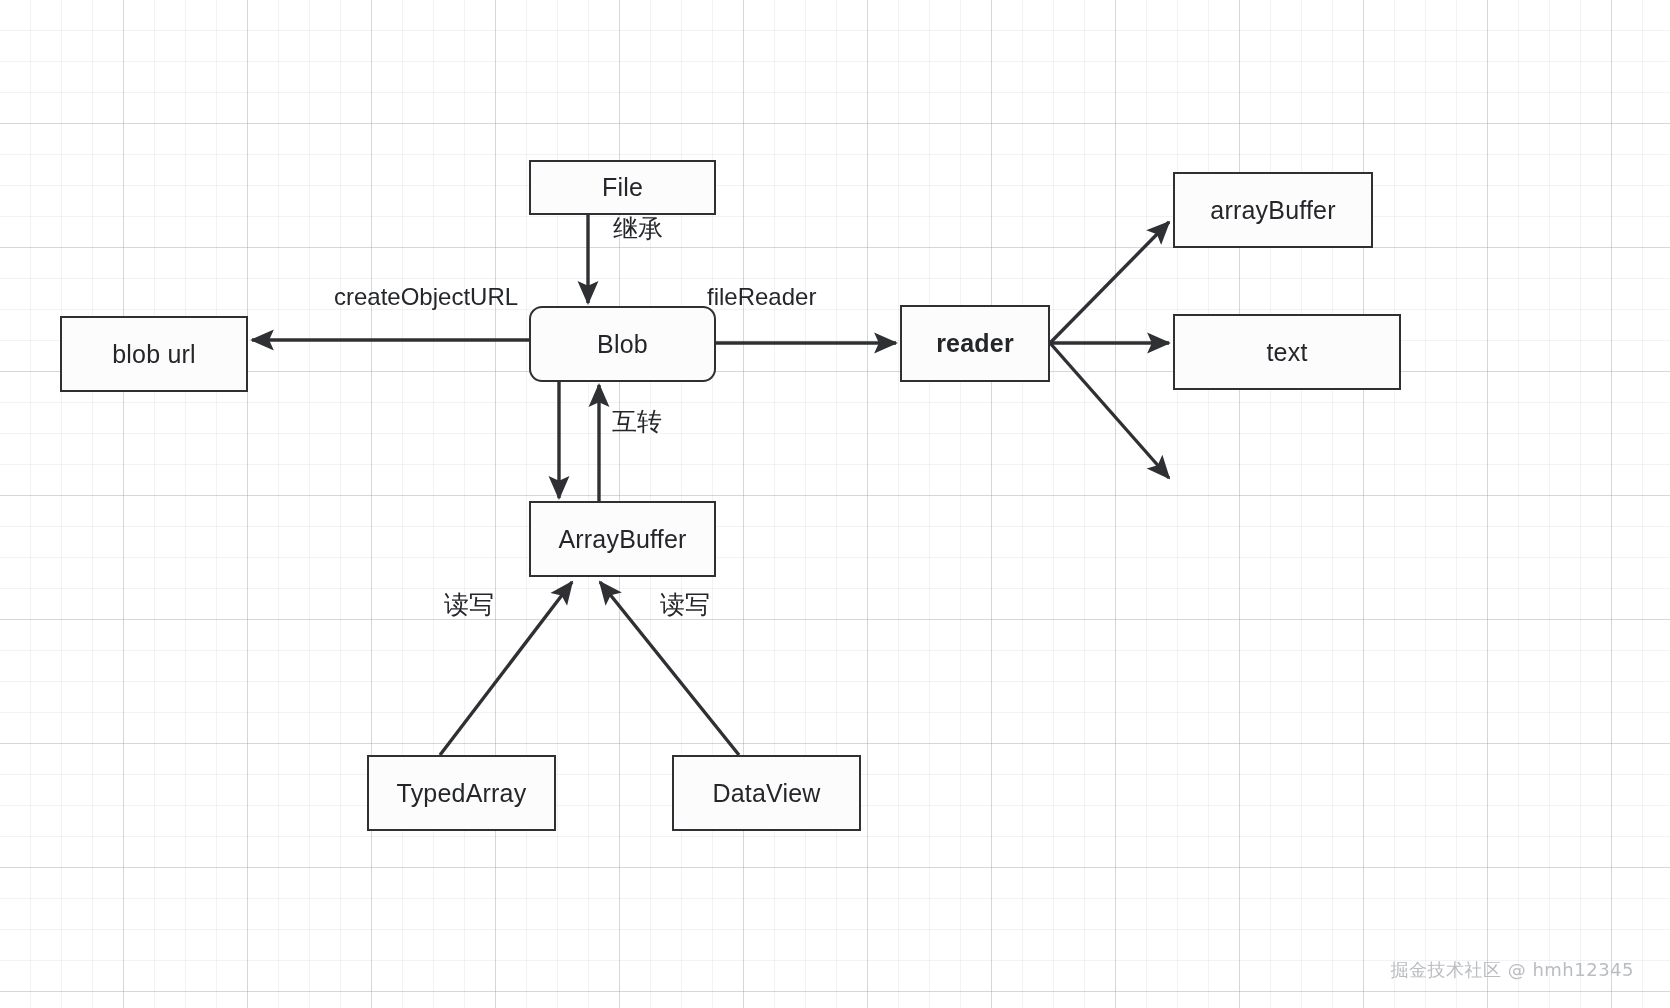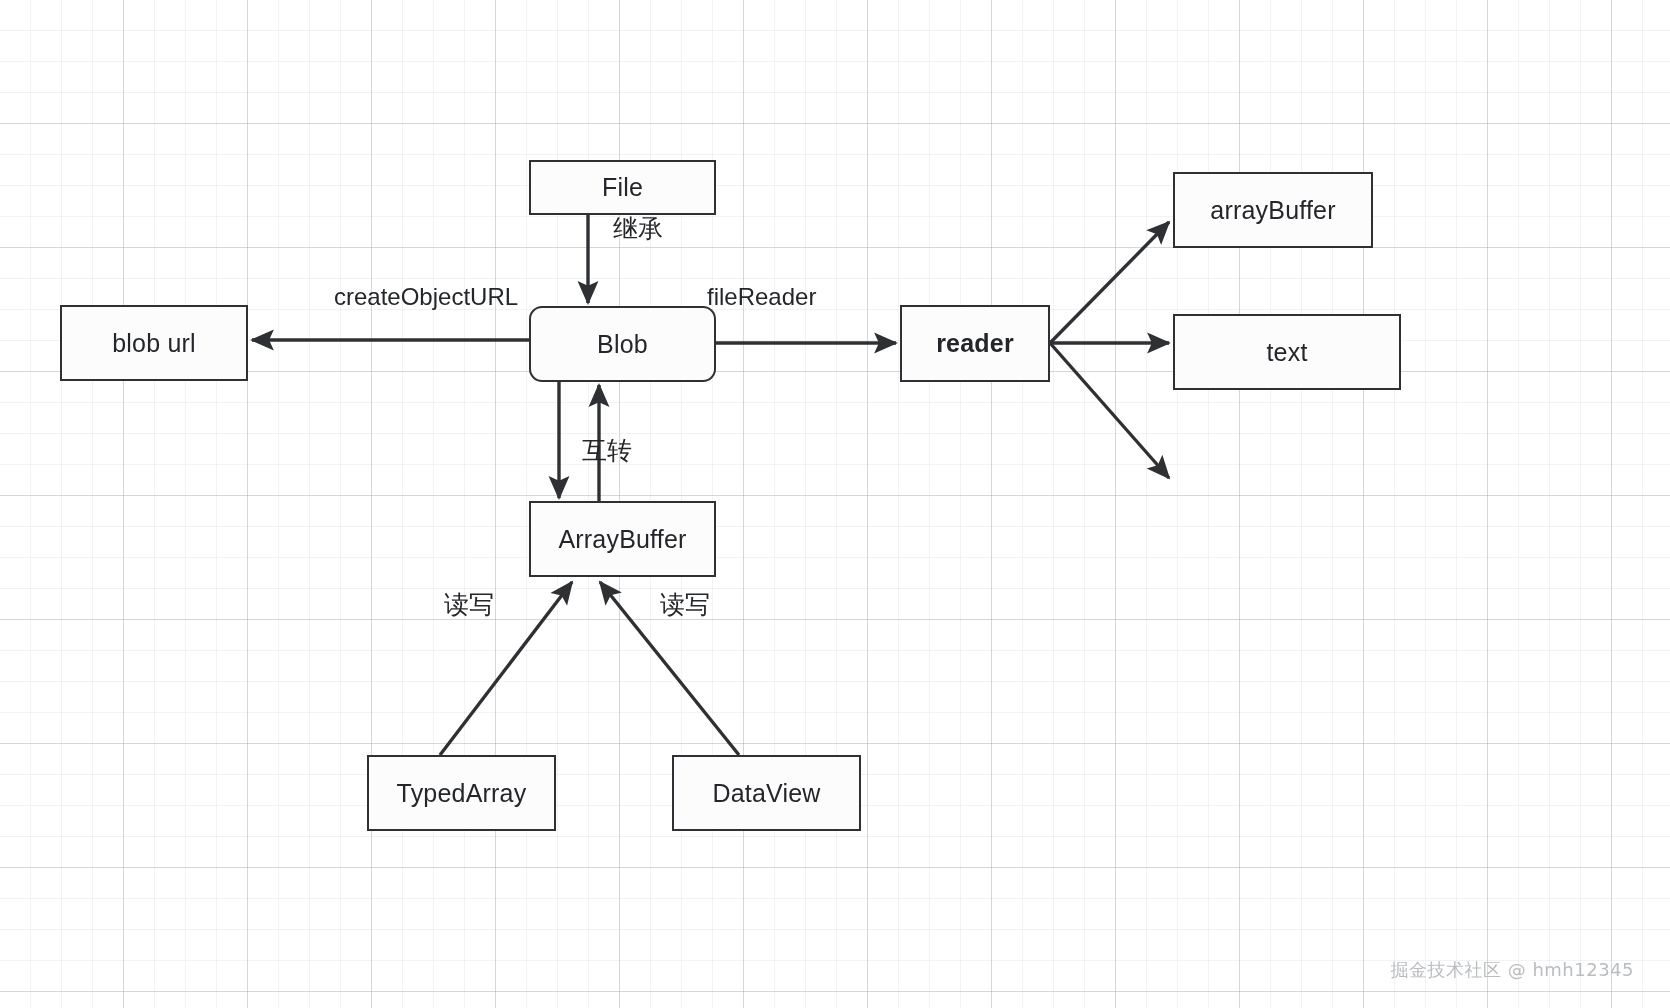--- a/index.html
+++ b/index.html
@@ -98,21 +98,21 @@
 
     <line x1="440" y1="755" x2="572" y2="582" stroke="#2e3033" stroke-width="3.4" marker-end="url(#arrow)"></line>
 
     <line x1="739" y1="755" x2="600" y2="582" stroke="#2e3033" stroke-width="3.4" marker-end="url(#arrow)"></line>
   </svg>
 
   <div class="node" style="left:529px; top:112px; width:187px; height:55px;margin-top:48px;">
     <span>File</span>
   </div>
 
-  <div class="node" style="left:60px; top:305px; width:188px; height:76px;">
+  <div class="node" style="left:60px; top:316px; width:188px; height:76px;">
     <span>blob url</span>
   </div>
 
   <div class="node" style="left:529px; top:306px; width:187px; height:76px;border-radius:13px;">
     <span>Blob</span>
   </div>
 
   <div class="node" style="left:900px; top:305px; width:150px; height:77px;font-weight:bold;">
     <span>reader</span>
   </div>
@@ -137,21 +137,21 @@
   <div class="node" style="left:672px; top:755px; width:189px; height:76px;text-align:center;">
     <span>DataView</span>
   </div>
 
   <div class="edge-label cjk" style="left:613px; top:192px;margin-top:24px;">继承</div>
 
   <div class="edge-label" style="left:286px; top:285px;margin-left:48px;">createObjectURL</div>
 
   <div class="edge-label" style="left:707px; top:285px;">fileReader</div>
 
-  <div class="edge-label cjk" style="left:582px; top:409px;margin-top:29px;">互转</div>
+  <div class="edge-label cjk" style="left:612px; top:409px;">互转</div>
 
   <div class="edge-label cjk" style="left:444px; top:592px;">读写</div>
 
   <div class="edge-label cjk" style="left:660px; top:592px;">读写</div>
 
   <div id="watermark">掘金技术社区 @ hmh12345</div>
 
 </div>
 
 </body></html>

